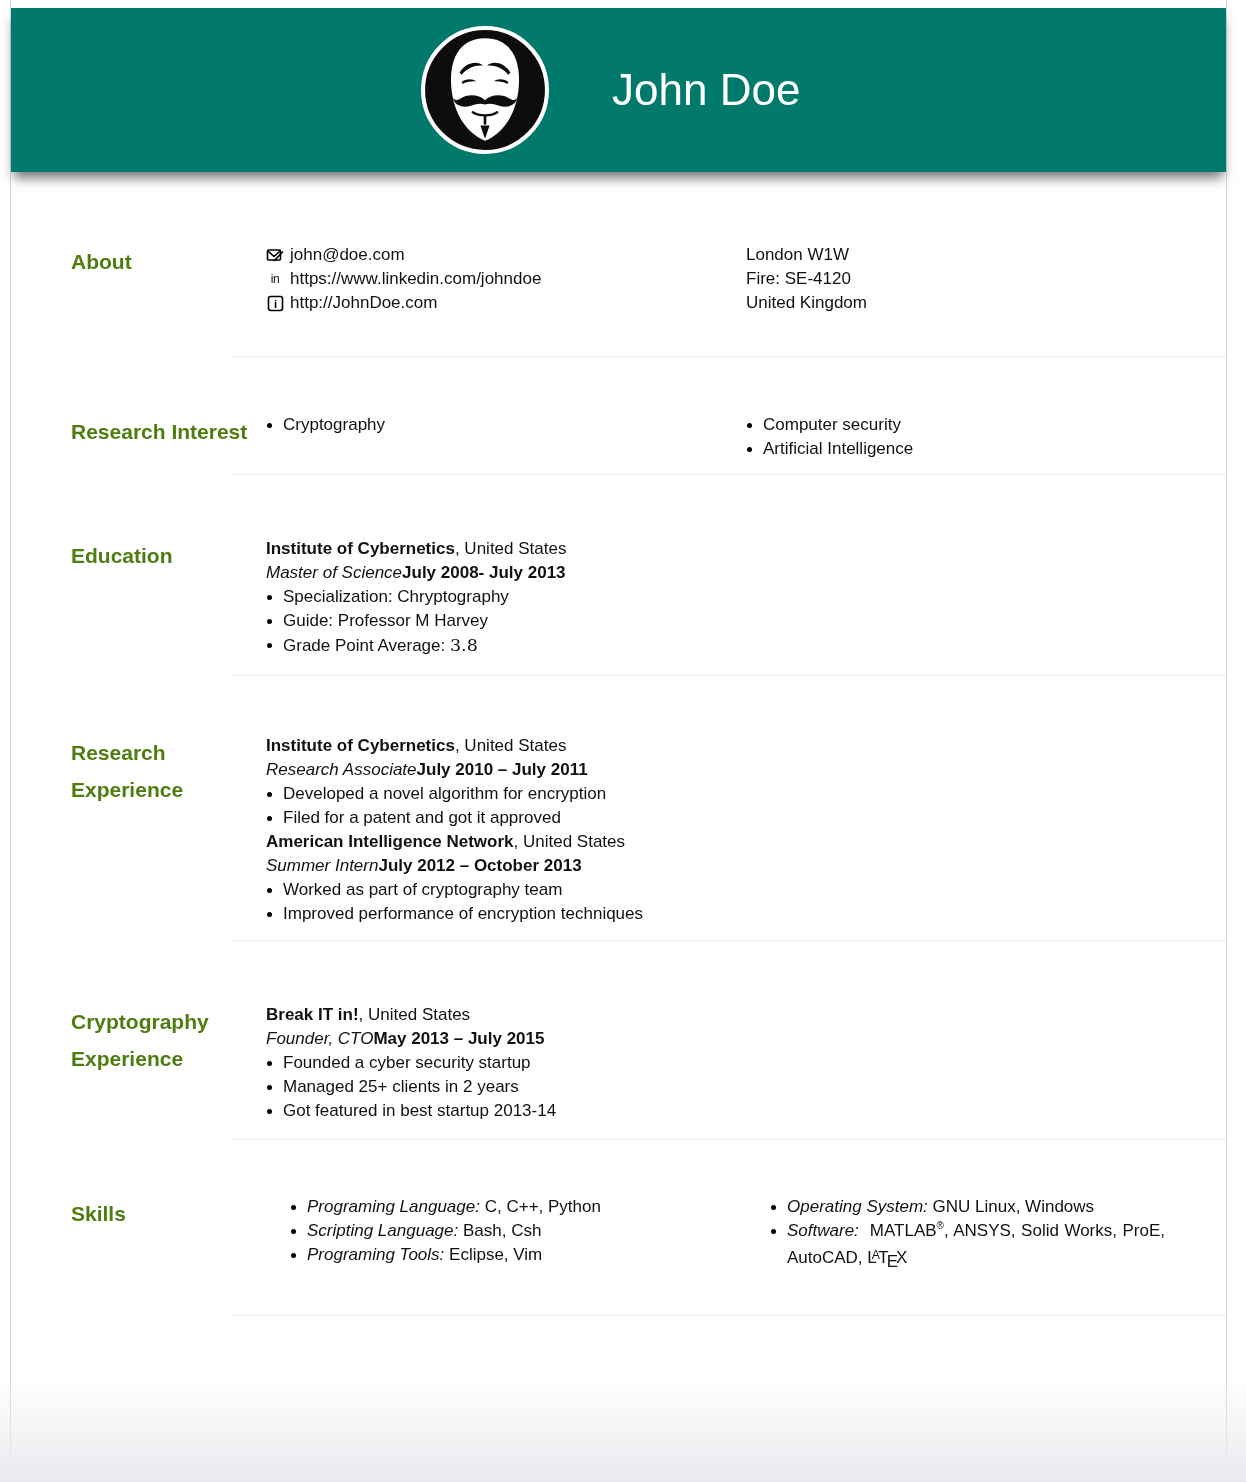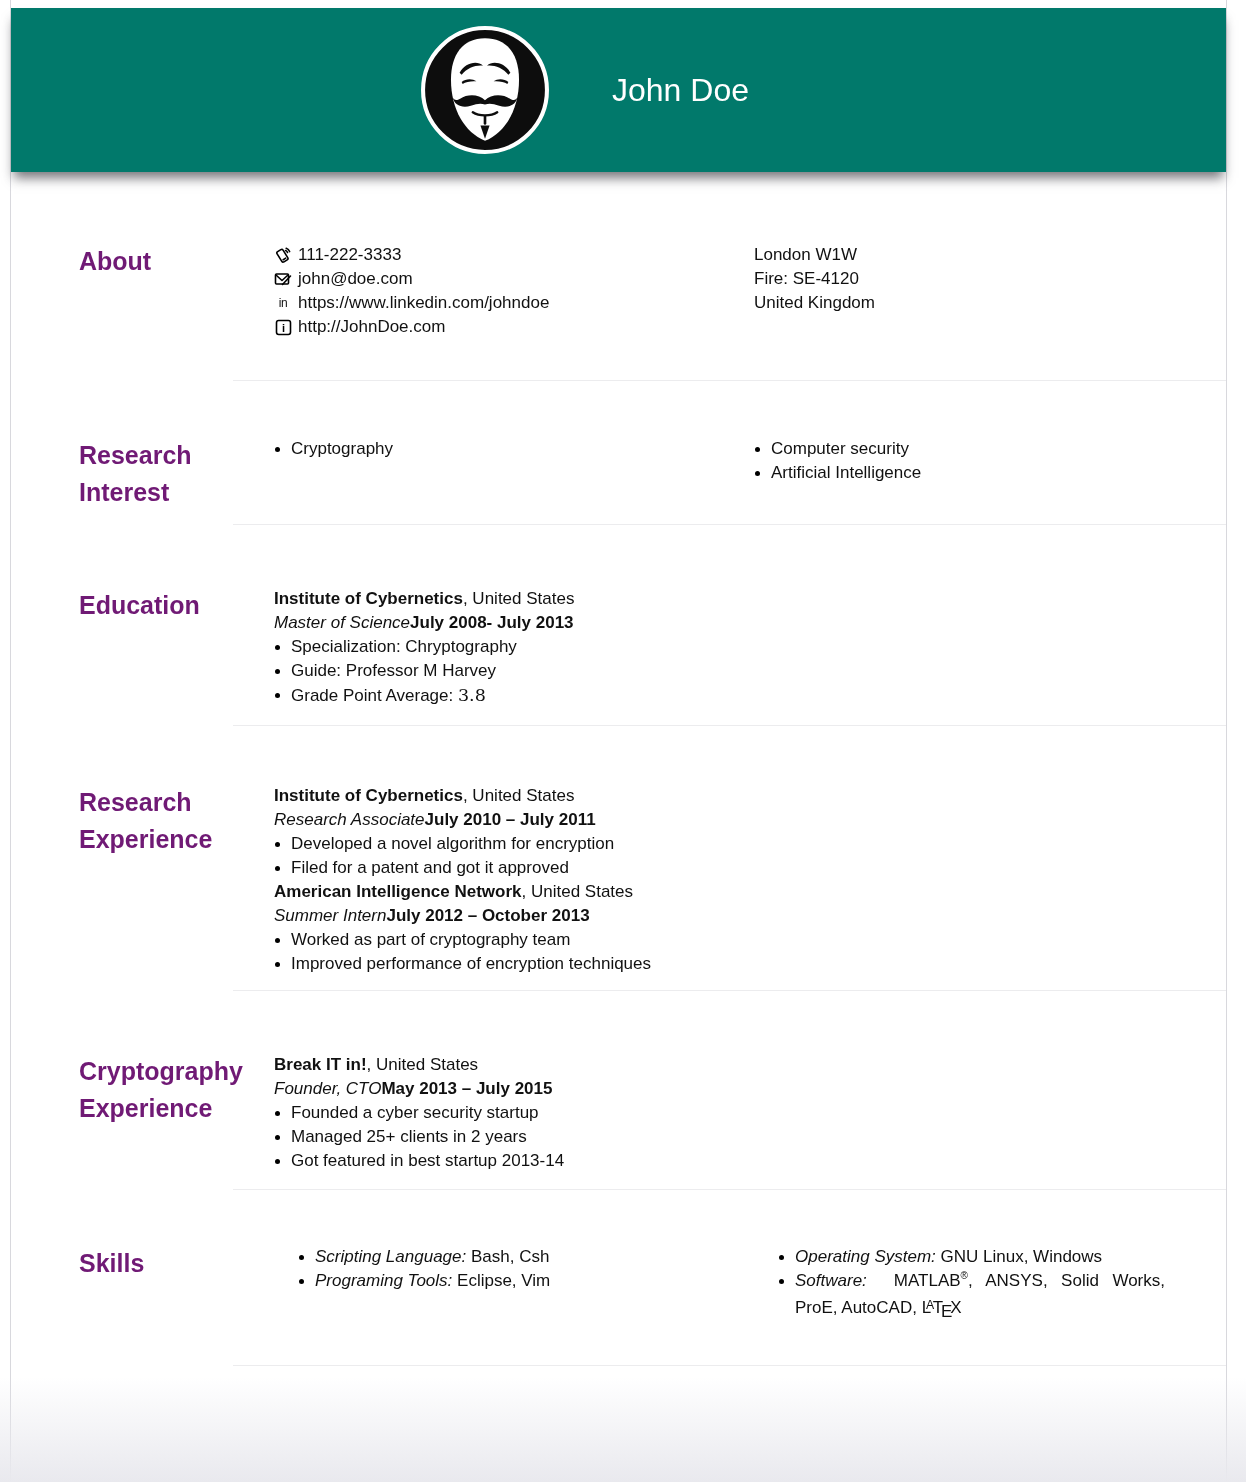--- a/index.html
+++ b/index.html
@@ -24,30 +24,29 @@
   }
   
   .header-band {
     margin-top:8px; height:164px;
     background:#01796b;
     box-shadow:0 9px 11px -3px rgba(45,45,52,0.65);
     display:flex; align-items:center; justify-content:center; gap:62px;
   }
   .avatar { width:130px; height:130px; display:block; }
   .name {
-    color:#ffffff; font-size:32px; font-weight:400; line-height:1;
+    color:#ffffff; font-size:44px; font-weight:400; line-height:1;
     min-width:205px;
   }
   
   .section { display:flex; padding:0 61px 0 60px; box-sizing:border-box; }
   .sec-head {
     width:195px; flex-shrink:0;
-    font-size:25px; font-weight:700; line-height:37px;
-    color:#701a75;
-    margin-left:8px;
+    font-size:21px; font-weight:700; line-height:37px;
+    color:#4d7c0f;
   }
   .sec-body { flex:1; font-size:17px; line-height:24px; }
   .divider { height:1px; background:#ececee; margin-left:222px; }
 
   .m-about { margin-top:71px; }
   .d-about { margin-top:41px; }
   .m-ri    { margin-top:56px; }
   .d-ri    { margin-top:13px; }
   .m-edu   { margin-top:62px; }
   .d-edu   { margin-top:17px; }
@@ -115,33 +114,20 @@
       <path d="M59.5,99 L68.5,99 L64,112 Z" fill="#0d0d0d"></path>
     </svg>
     <div class="name">John Doe</div>
   </div>
 
   <div class="section m-about">
     <div class="sec-head">About</div>
     <div class="sec-body">
       <div class="two-col">
         <div class="col-left">
-          <div class="cline">
-            <span class="cicon">
-              <svg width="18" height="18" viewBox="0 0 18 18">
-                <g transform="rotate(-32 8 10)">
-                  <rect x="5" y="4" width="7" height="12" rx="1.6" class="stk"></rect>
-                  <line x1="7" y1="13.8" x2="10" y2="13.8" class="stk" stroke-width="1.2"></line>
-                </g>
-                <path d="M12.2 2.2 a5.4 5.4 0 0 1 3.4 3.4" class="stk" stroke-width="1.3"></path>
-                <path d="M11.6 4.6 a3 3 0 0 1 1.9 1.9" class="stk" stroke-width="1.3"></path>
-              </svg>
-            </span>
-            <span>111-222-3333</span>
-          </div>
           <div class="cline">
             <span class="cicon">
               <svg width="18" height="18" viewBox="0 0 18 18">
                 <rect x="1.5" y="4" width="13" height="10" rx="1" class="stk" stroke-width="1.4"></rect>
                 <path d="M2 5 L8 10.5 L14 5" class="stk" stroke-width="1.4"></path>
                 <path d="M8.5 14.5 L16.5 6" class="stk" stroke-width="1.8"></path>
               </svg>
             </span>
             <span>john@doe.com</span>
           </div>
@@ -257,20 +243,21 @@
     </div>
   </div>
   <div class="divider d-pe"></div>
 
   <div class="section m-sk">
     <div class="sec-head">Skills</div>
     <div class="sec-body">
       <div class="two-col">
         <div class="col-left">
           <ul class="bullets">
+            <li><span class="it">Programing Language:</span> <span>C, C++, Python</span></li>
             <li><span class="it">Scripting Language:</span> <span>Bash, Csh</span></li>
             <li><span class="it">Programing Tools:</span> <span>Eclipse, Vim</span></li>
           </ul>
         </div>
         <div class="col-right">
           <ul class="bullets">
             <li><span class="it">Operating System:</span> <span>GNU Linux, Windows</span></li>
             <li class="justify"><span class="it">Software:</span>&nbsp; <span>MATLAB</span><sup class="reg">®</sup><span>, ANSYS, Solid Works, ProE, AutoCAD,</span>
               <span class="latex"><span>L</span><span class="lx-a">A</span><span>T</span><span class="lx-e">E</span><span>X</span></span>
             </li>

